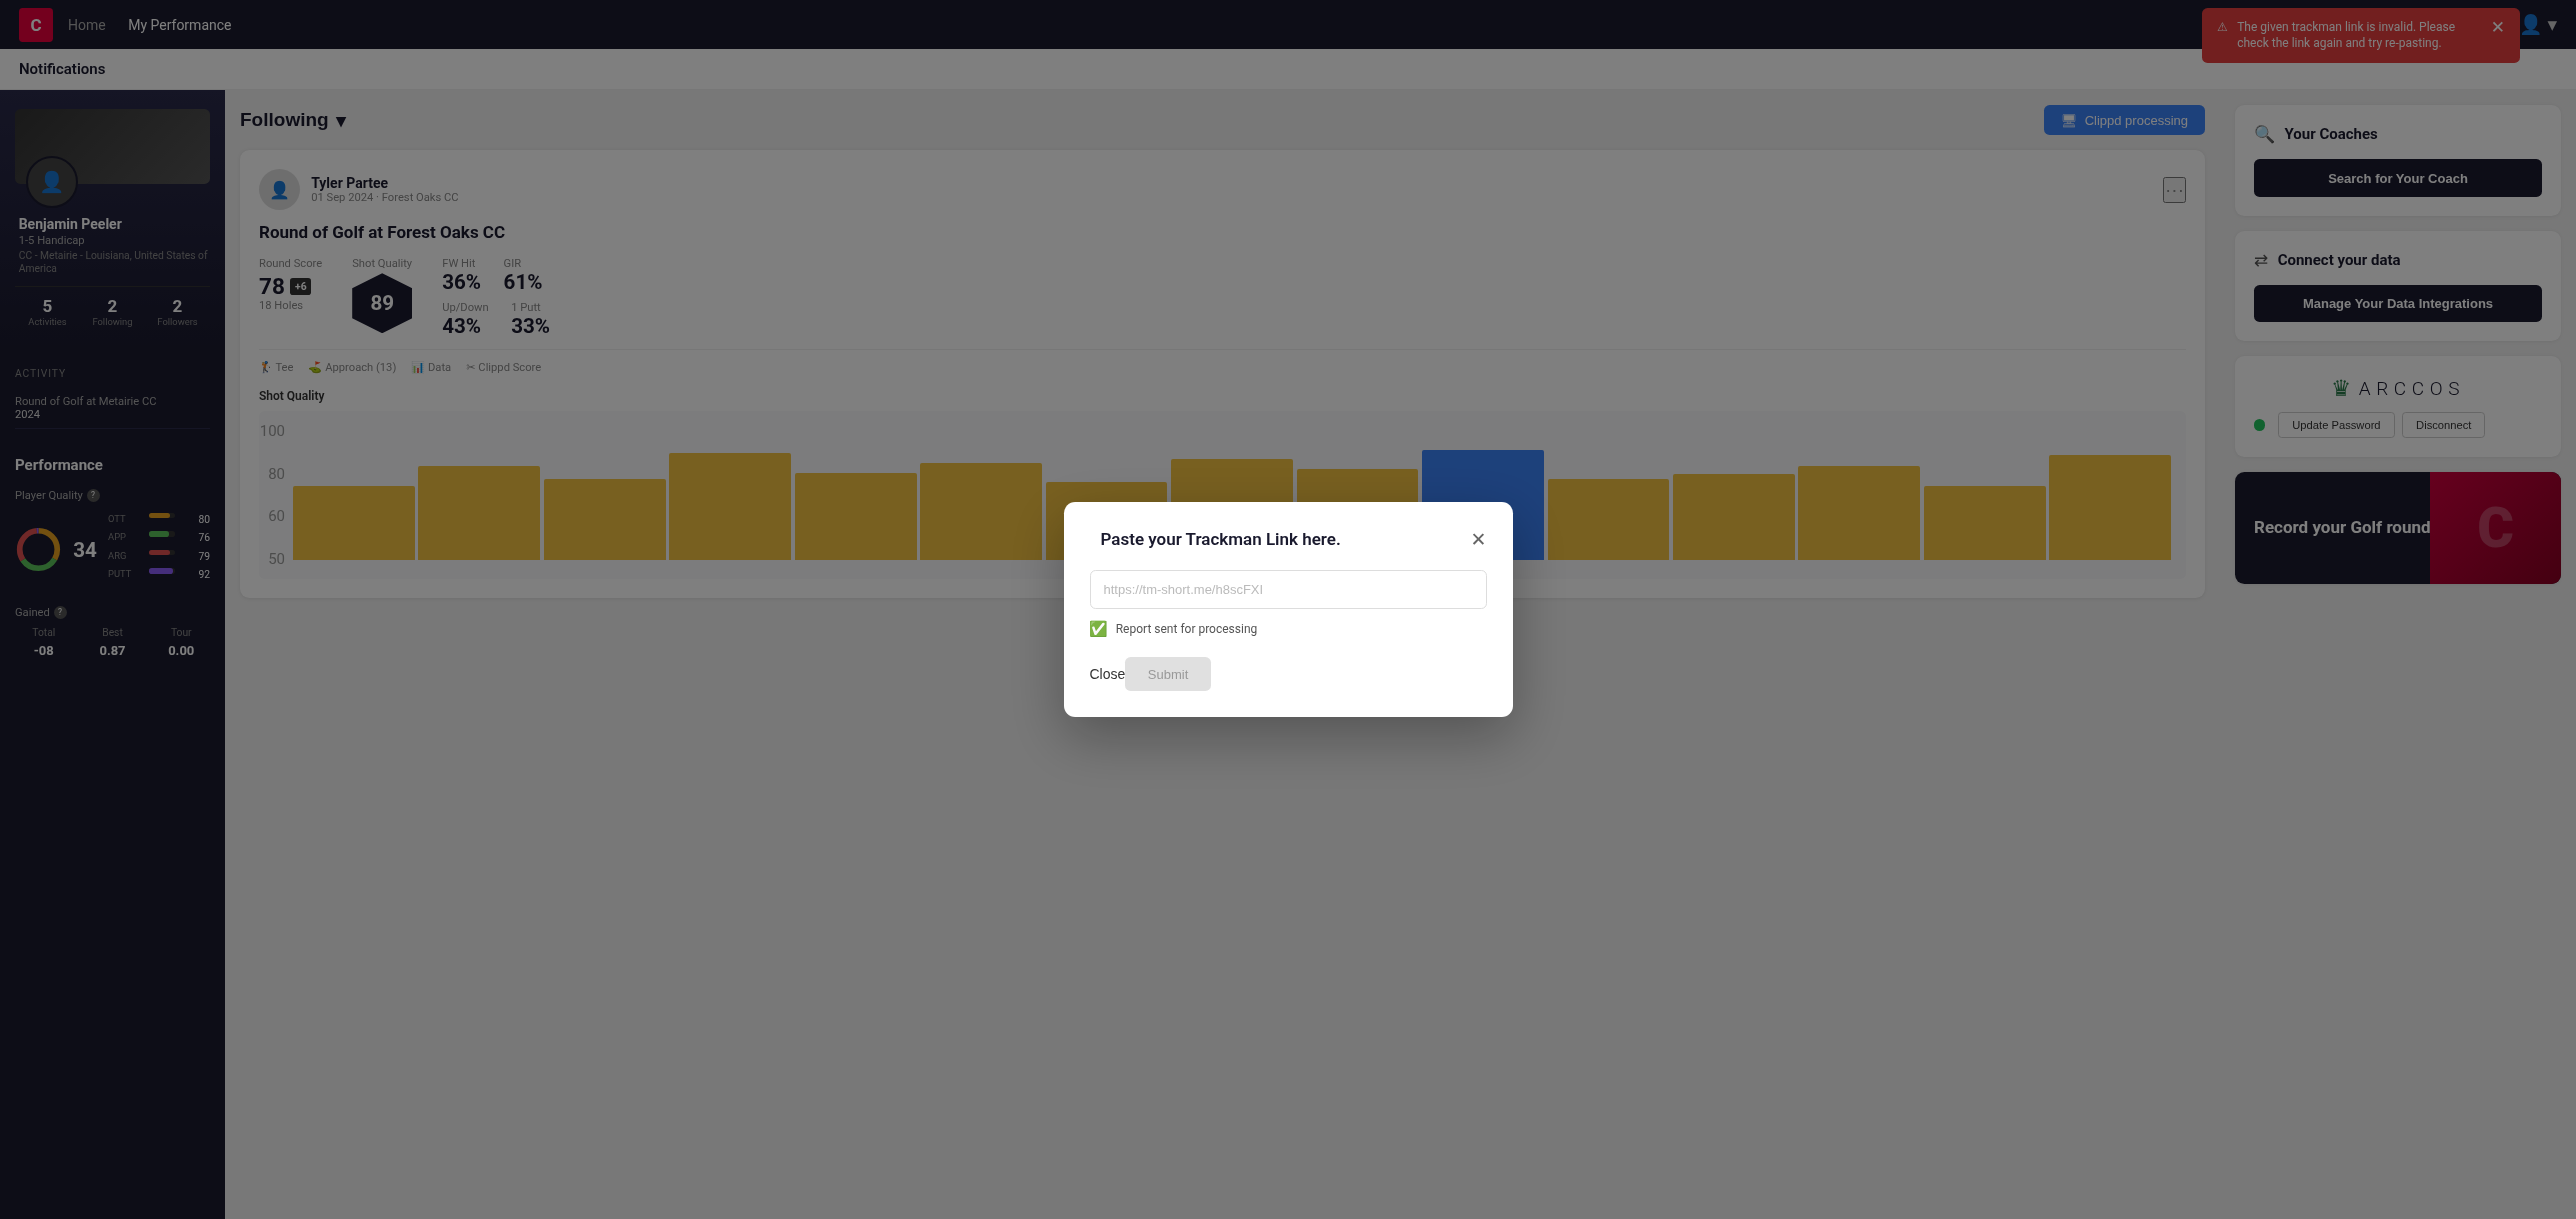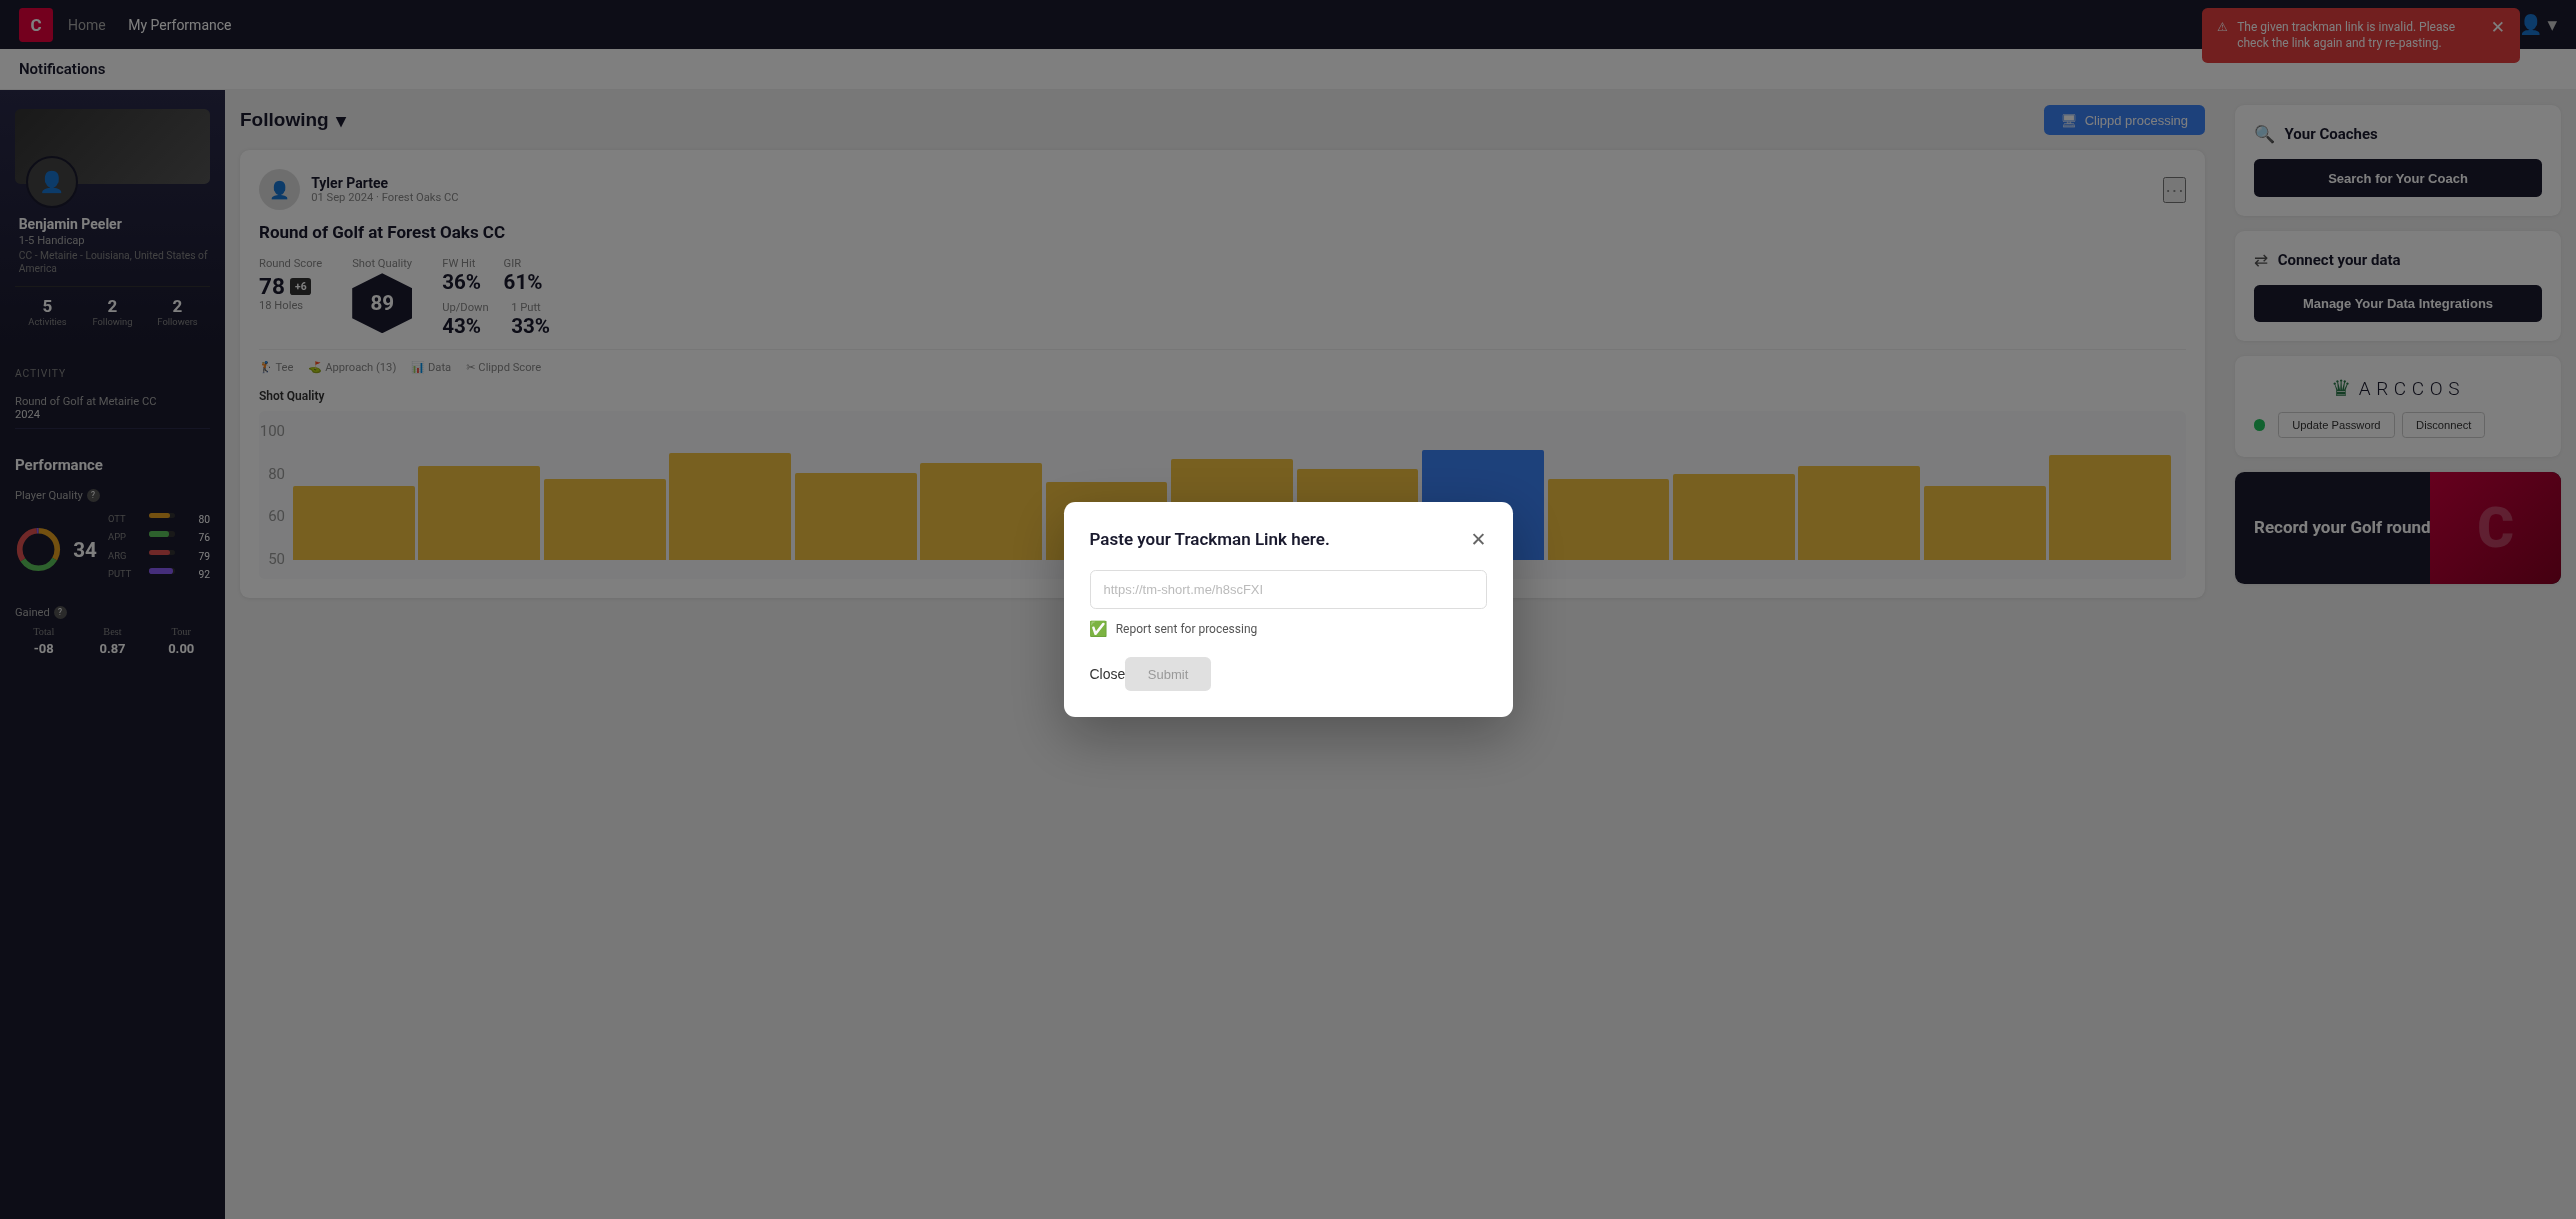--- a/index.html
+++ b/index.html
@@ -209,21 +209,21 @@
     .modal-overlay {
       position: fixed; top: 0; left: 0; right: 0; bottom: 0;
       background: rgba(0,0,0,0.5); z-index: 50;
       display: flex; align-items: center; justify-content: center;
     }
     .modal {
       background: #fff; border-radius: 11.2px; padding: 26px;
       width: 449px; max-width: 90vw; position: relative;
       box-shadow: 0 19px 56px rgba(0,0,0,0.3);
     }
-    .modal-header { display: flex; align-items: center; justify-content: space-between; margin-bottom: 19px; }
+    .modal-header { display: flex; align-items: center; justify-content: space-between; margin-bottom: 19px; margin-left: 11px; }
     .modal-title { font-size: 17px; font-weight: 600; color: #1a1a2e; }
     .modal-close { font-size: 19px; cursor: pointer; color: #666; background: none; border: none; }
     .modal-input {
       width: 100%; border: 0.9px solid #ddd; border-radius: 5.6px;
       padding: 11.2px 13px; font-size: 13px; color: #333; margin-bottom: 11.2px;
       outline: none;
     }
     .modal-input::placeholder { color: #bbb; }
     .modal-success { display: flex; align-items: center; gap: 7.5px; font-size: 12px; color: #555; margin-bottom: 19px; }
     .success-icon { color: #22c55e; font-size: 15px; }
@@ -355,21 +355,21 @@
           </div>
         </div>
       </div>
     </div>
 
     <div class="perf-section">
       <div class="perf-section-title">
         <span>Gained</span>
         <span style="width:13px;height:13px;border-radius:50%;background:#555;color:#fff;font-size:8.4px;display:inline-flex;align-items:center;justify-content:center;">?</span>
       </div>
-      <div style="display:flex;gap:11.2px;font-size:10.3px;color:#888;font-family:Liberation Serif, serif;">
+      <div style="display:flex;gap:11.2px;font-size:10.3px;color:#888;">
         <span style="flex:1;text-align:center;">Total</span>
         <span style="flex:1;text-align:center;">Best</span>
         <span style="flex:1;text-align:center;">Tour</span>
       </div>
       <div style="display:flex;gap:11.2px;font-size:13px;color:#fff;font-weight:700;margin-top:3.7px;">
         <span style="flex:1;text-align:center;">-08</span>
         <span style="flex:1;text-align:center;">0.87</span>
         <span style="flex:1;text-align:center;">0.00</span>
       </div>
     </div>

